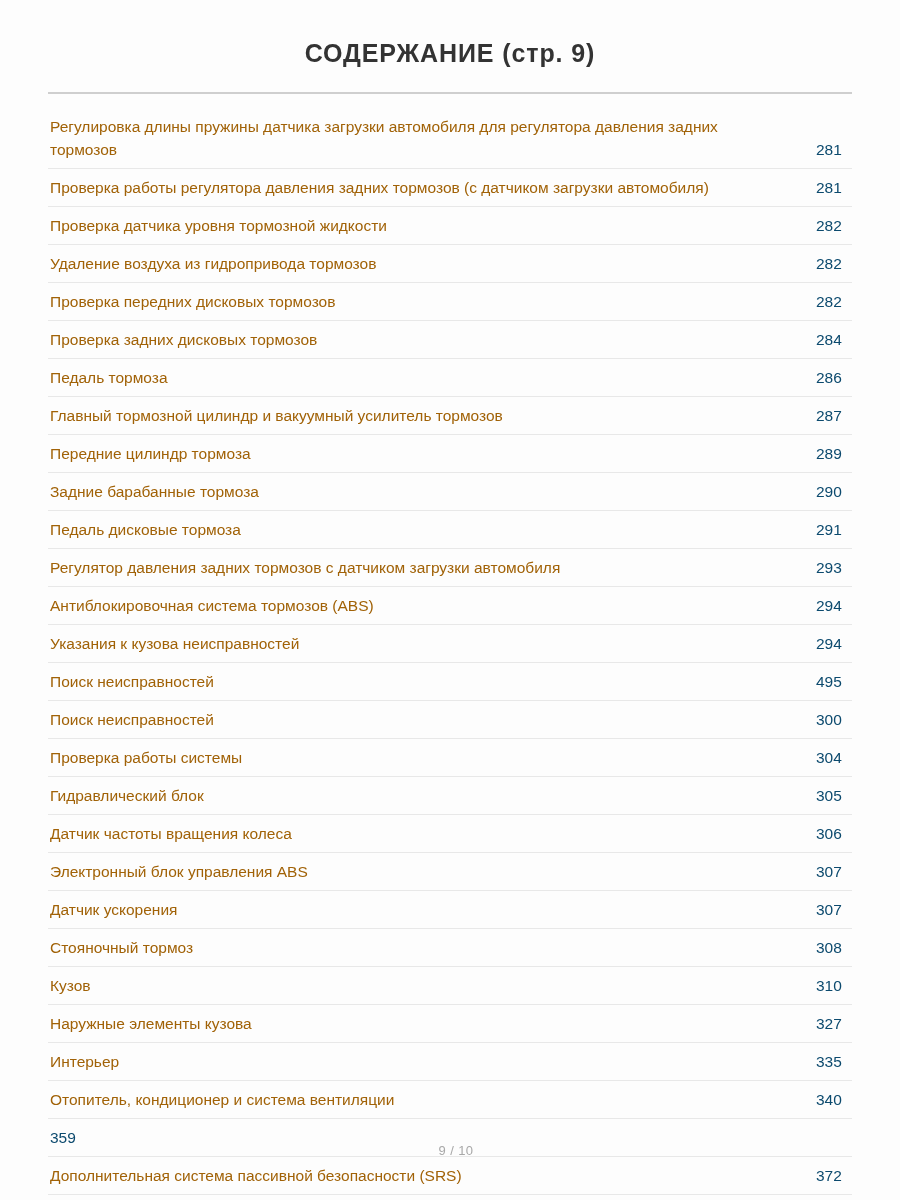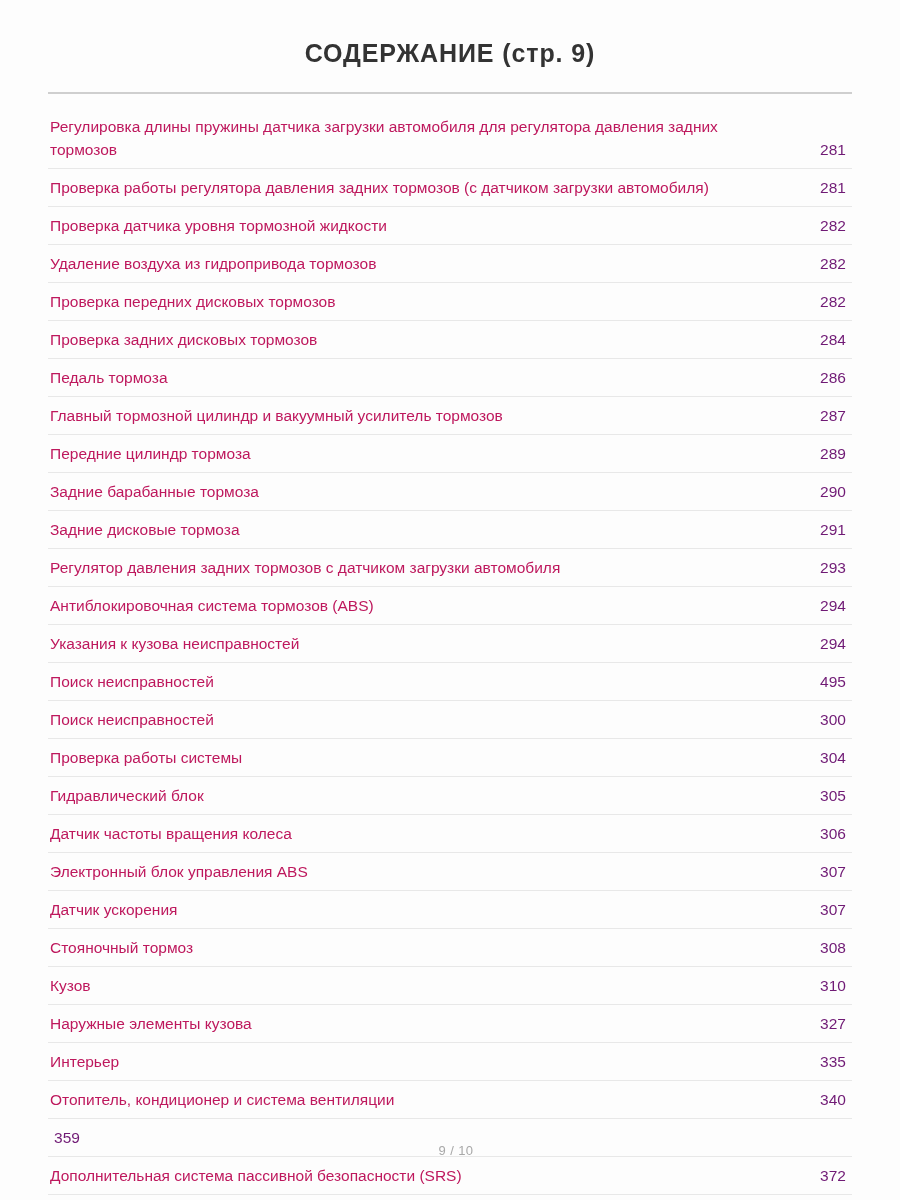--- a/index.html
+++ b/index.html
@@ -50,33 +50,33 @@
     border-bottom: 1px solid #e8e8e8;
     padding: 7px 2px 7px 2px;
     min-height: 19px;
   }
   .toc-row:first-child {
     border-top: none;
   }
   .toc-title {
     font-size: 15.5px;
     line-height: 23px;
-    color: #be185d;
+    color: #a16207;
     max-width: 726px;
     text-align: left;
     word-break: normal;
   }
   .toc-page {
     font-size: 15.5px;
     line-height: 23px;
-    color: #701a75;
+    color: #0c4a6e;
     white-space: nowrap;
     flex: 0 0 auto;
     min-width: 34px;
-    text-align: center;
+    text-align: left;
   }
   .footer {
     position: absolute;
     left: 12px;
     right: 0;
     bottom: 42px;
     text-align: center;
     font-size: 13px;
     color: #a8a8a8;
     letter-spacing: 0.4px;
@@ -126,21 +126,21 @@
       </div>
       <div class="toc-row">
         <span class="toc-title">Передние цилиндр тормоза</span>
         <span class="toc-page">289</span>
       </div>
       <div class="toc-row">
         <span class="toc-title">Задние барабанные тормоза</span>
         <span class="toc-page">290</span>
       </div>
       <div class="toc-row">
-        <span class="toc-title">Задние дисковые тормоза</span>
+        <span class="toc-title">Педаль дисковые тормоза</span>
         <span class="toc-page">291</span>
       </div>
       <div class="toc-row">
         <span class="toc-title">Регулятор давления задних тормозов с датчиком загрузки автомобиля</span>
         <span class="toc-page">293</span>
       </div>
       <div class="toc-row">
         <span class="toc-title">Антиблокировочная система тормозов (ABS)</span>
         <span class="toc-page">294</span>
       </div>

